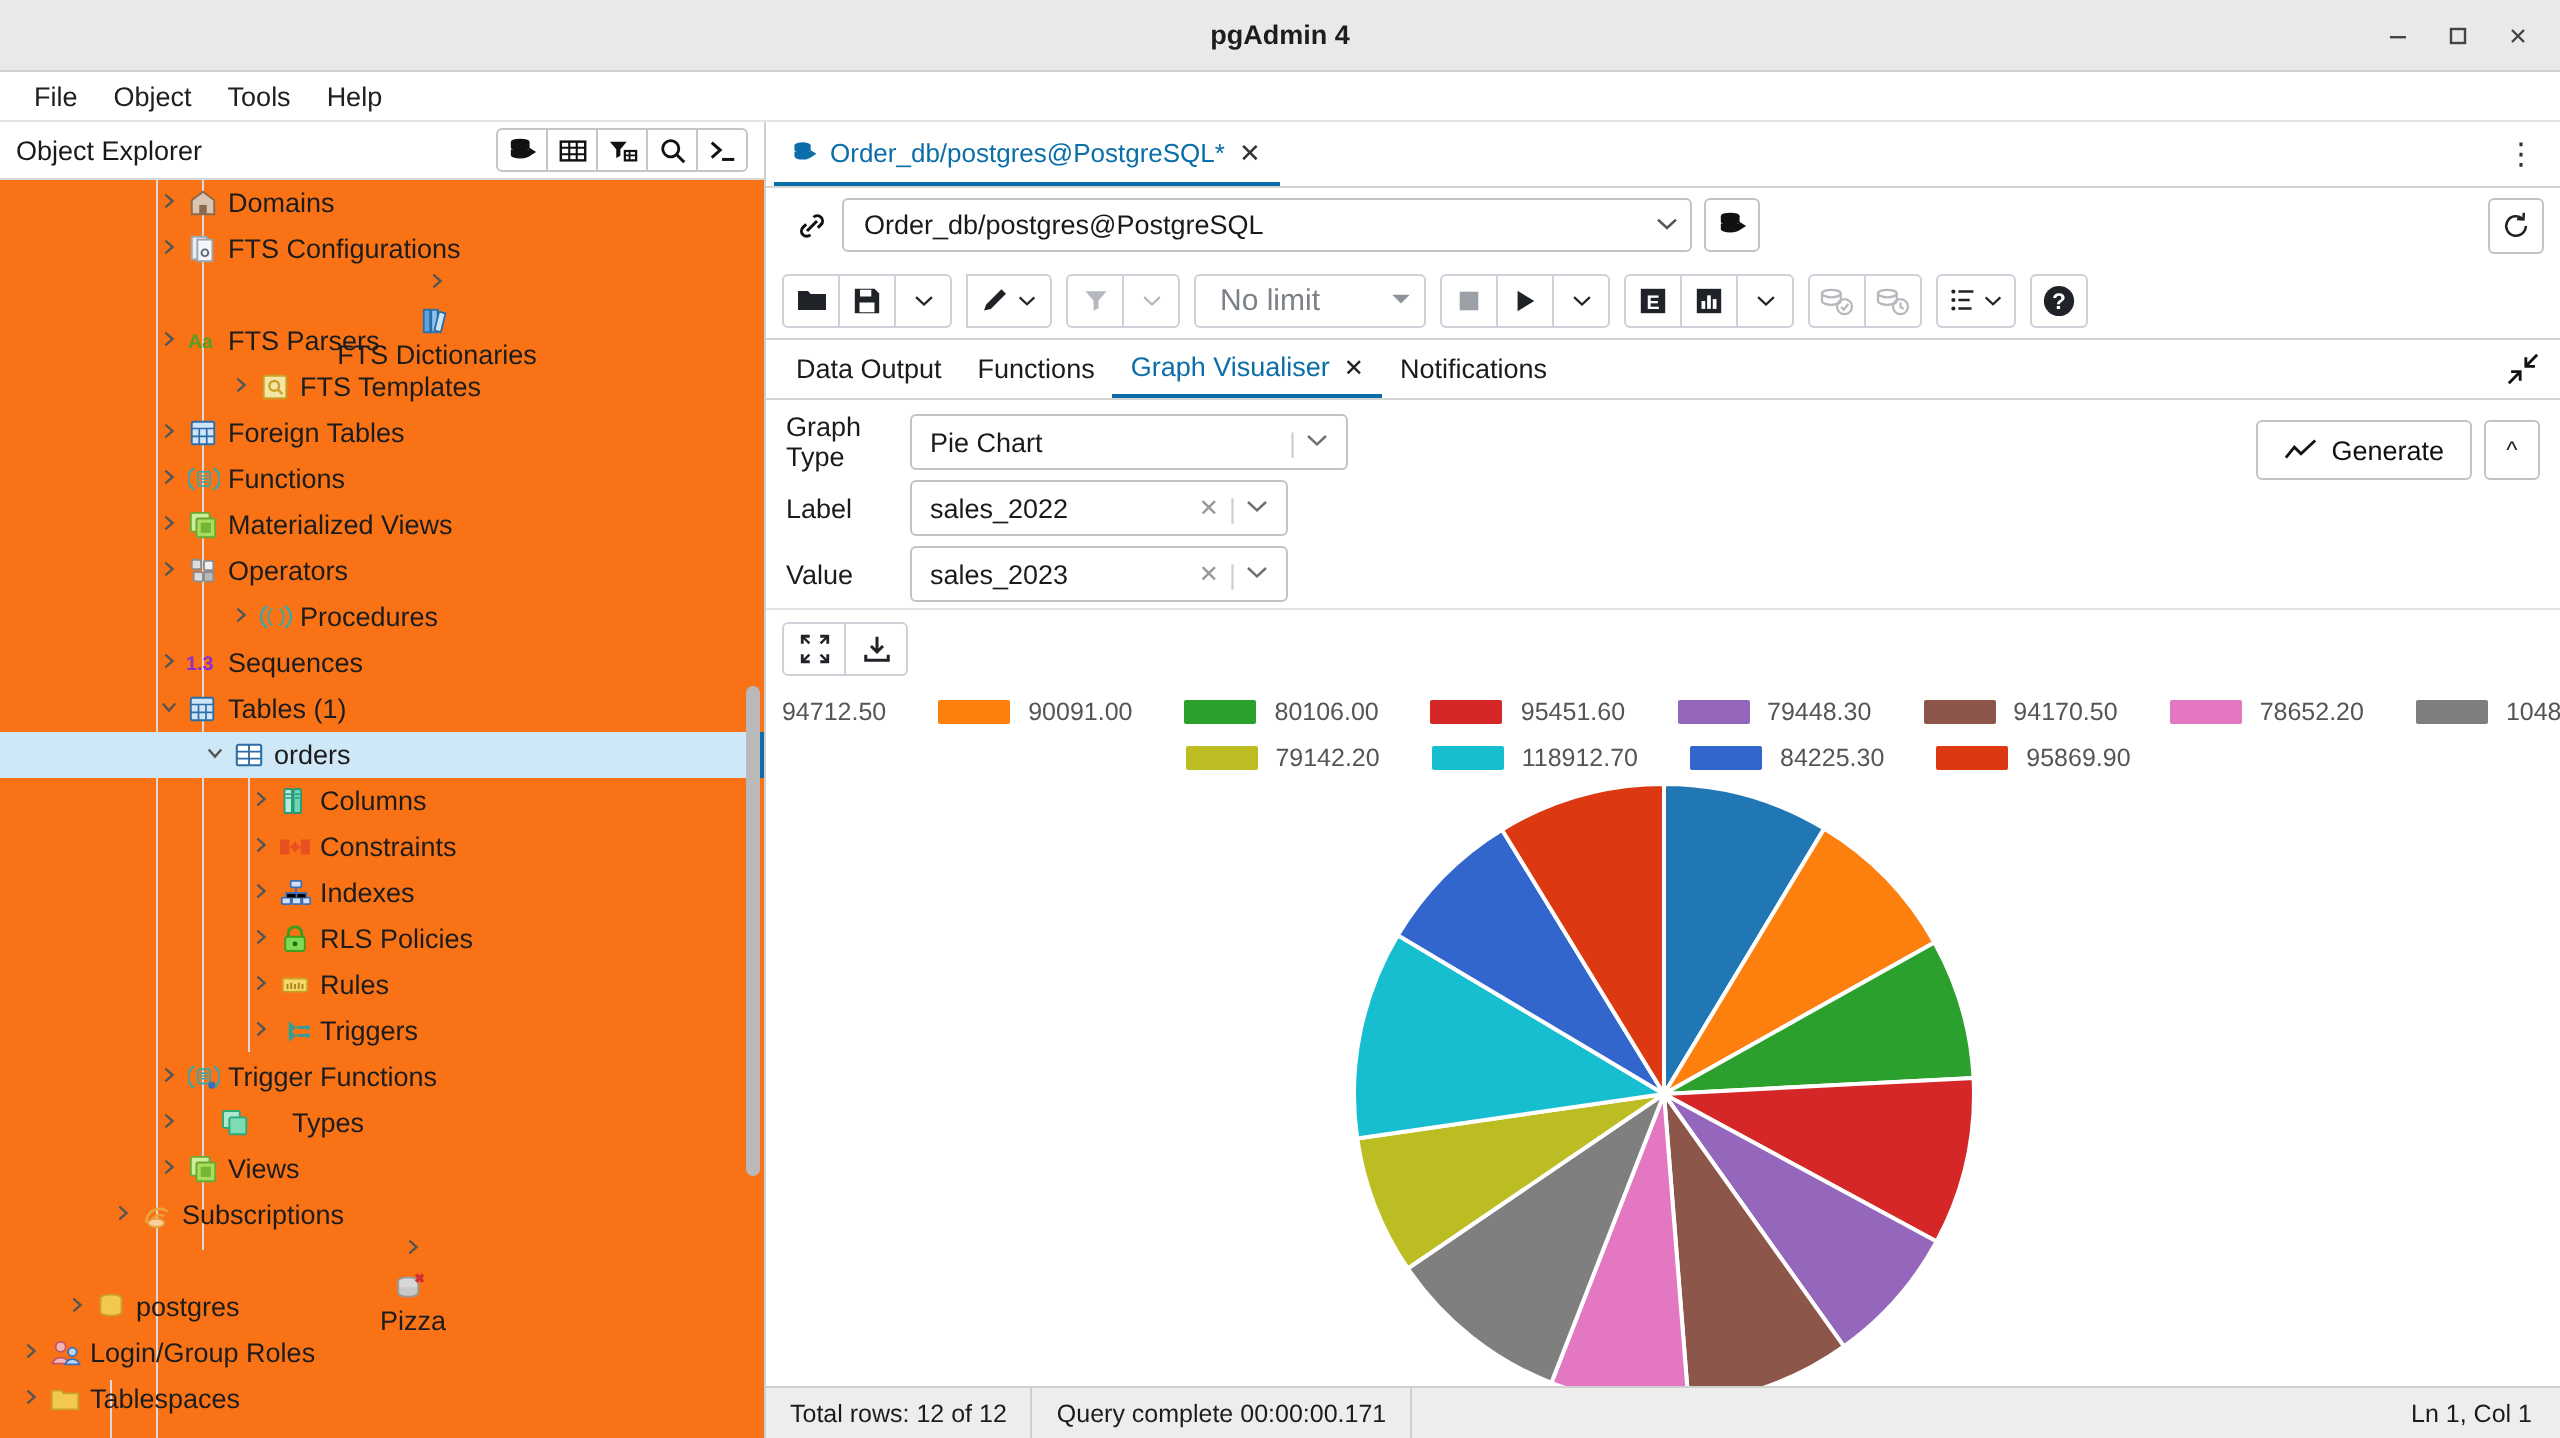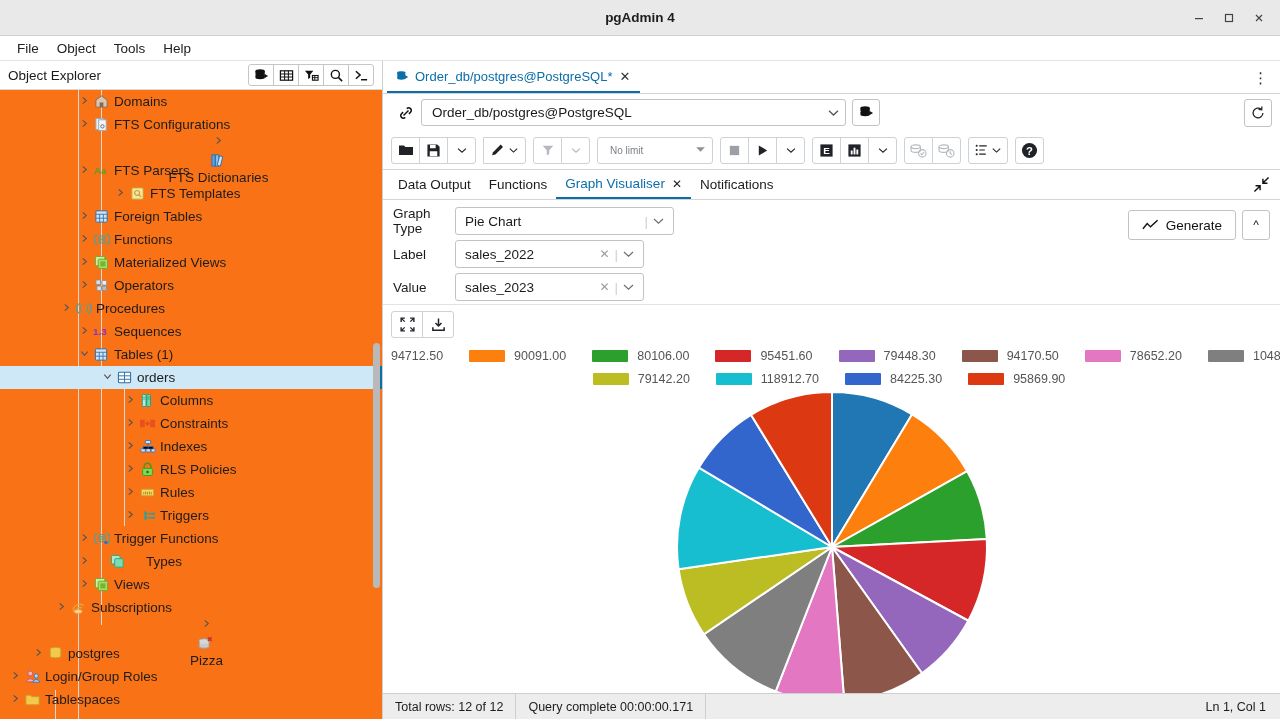--- a/index.html
+++ b/index.html
@@ -114,21 +114,21 @@
     border-radius:3px; padding:0 5px;
   }
   .tbtn.dis { color:#b5b9bd; }
   .tb-grp .tbtn { border-radius:0; margin-left:-1px; }
   .tb-grp .tbtn:first-child { border-radius:3px 0 0 3px; margin-left:0; }
   .tb-grp .tbtn:last-child { border-radius:0 3px 3px 0; }
   .tb-grp .tbtn.only { border-radius:3px; }
   .limitbox {
     height:27px; border:1px solid #cdd2d8; border-radius:3px; background:#fff;
     display:flex; align-items:center; padding:0 6px 0 12px; min-width:116px;
-    color:#7b8187; font-size:10px;
+    color:#7b8187; font-size:15px;
   }
   .limitbox .chev { margin-left:auto; color:#888; font-size:9px; padding-left:10px; }
 
   
   .resultpane { flex:1; display:flex; flex-direction:column; border-top:1px solid #d5d5d5; min-height:0; }
   .rtabs { height:30px; display:flex; align-items:center; padding-left:6px; border-bottom:1px solid #d5d5d5; flex:0 0 30px; position:relative; }
   .rtab { padding:0 9px; height:29px; display:flex; align-items:center; font-size:13.5px; color:#1b1b1b; }
   .rtab.active { color:#0b6ea8; border-bottom:2px solid #0b6ea8; }
   .rtab .x { margin-left:7px; color:#222; font-size:12px; }
   .collapse-ico { margin-left:auto; padding:0 10px; display:flex; align-items:center; }
@@ -372,21 +372,21 @@
               <span class="tico">
                 <svg width="15" height="15" viewBox="0 0 16 16">
                   <rect x="2" y="2" width="5" height="5" rx="1" fill="#dcdcdc" stroke="#8c8c8c"></rect>
                   <rect x="8.5" y="2.6" width="5" height="5" rx="1" fill="#f0f0f0" stroke="#8c8c8c"></rect>
                   <rect x="3" y="8.5" width="5" height="5" rx="1" fill="#dcdcdc" stroke="#8c8c8c"></rect>
                   <rect x="8.5" y="8.5" width="5" height="5" rx="1" fill="#b9b9b9" stroke="#8c8c8c"></rect>
                 </svg>
               </span>
               <span class="tlabel">Operators</span>
             </div>
-            <div class="trow" style="padding-left: 59px;">
+            <div class="trow" style="padding-left: 77px; margin-left: 36px;">
               <span class="caret"><svg width="9" height="9" viewBox="0 0 10 10">
                   <path d="M3 1.5 L7 5 L3 8.5" fill="none" stroke="#555" stroke-width="1.3"></path>
                 </svg></span>
               <span class="tico">
                 <svg width="16" height="15" viewBox="0 0 18 16">
                   <path d="M4 2 a7 7 0 0 0 0 12 M14 2 a7 7 0 0 1 0 12" fill="none" stroke="#3fa5a5" stroke-width="1.4"></path>
                   <path d="M7 3.2 a6 6 0 0 0 0 9.6 M11 3.2 a6 6 0 0 1 0 9.6" fill="none" stroke="#3fa5a5" stroke-width="1.1"></path>
                 </svg>
               </span>
               <span class="tlabel">Procedures</span>

